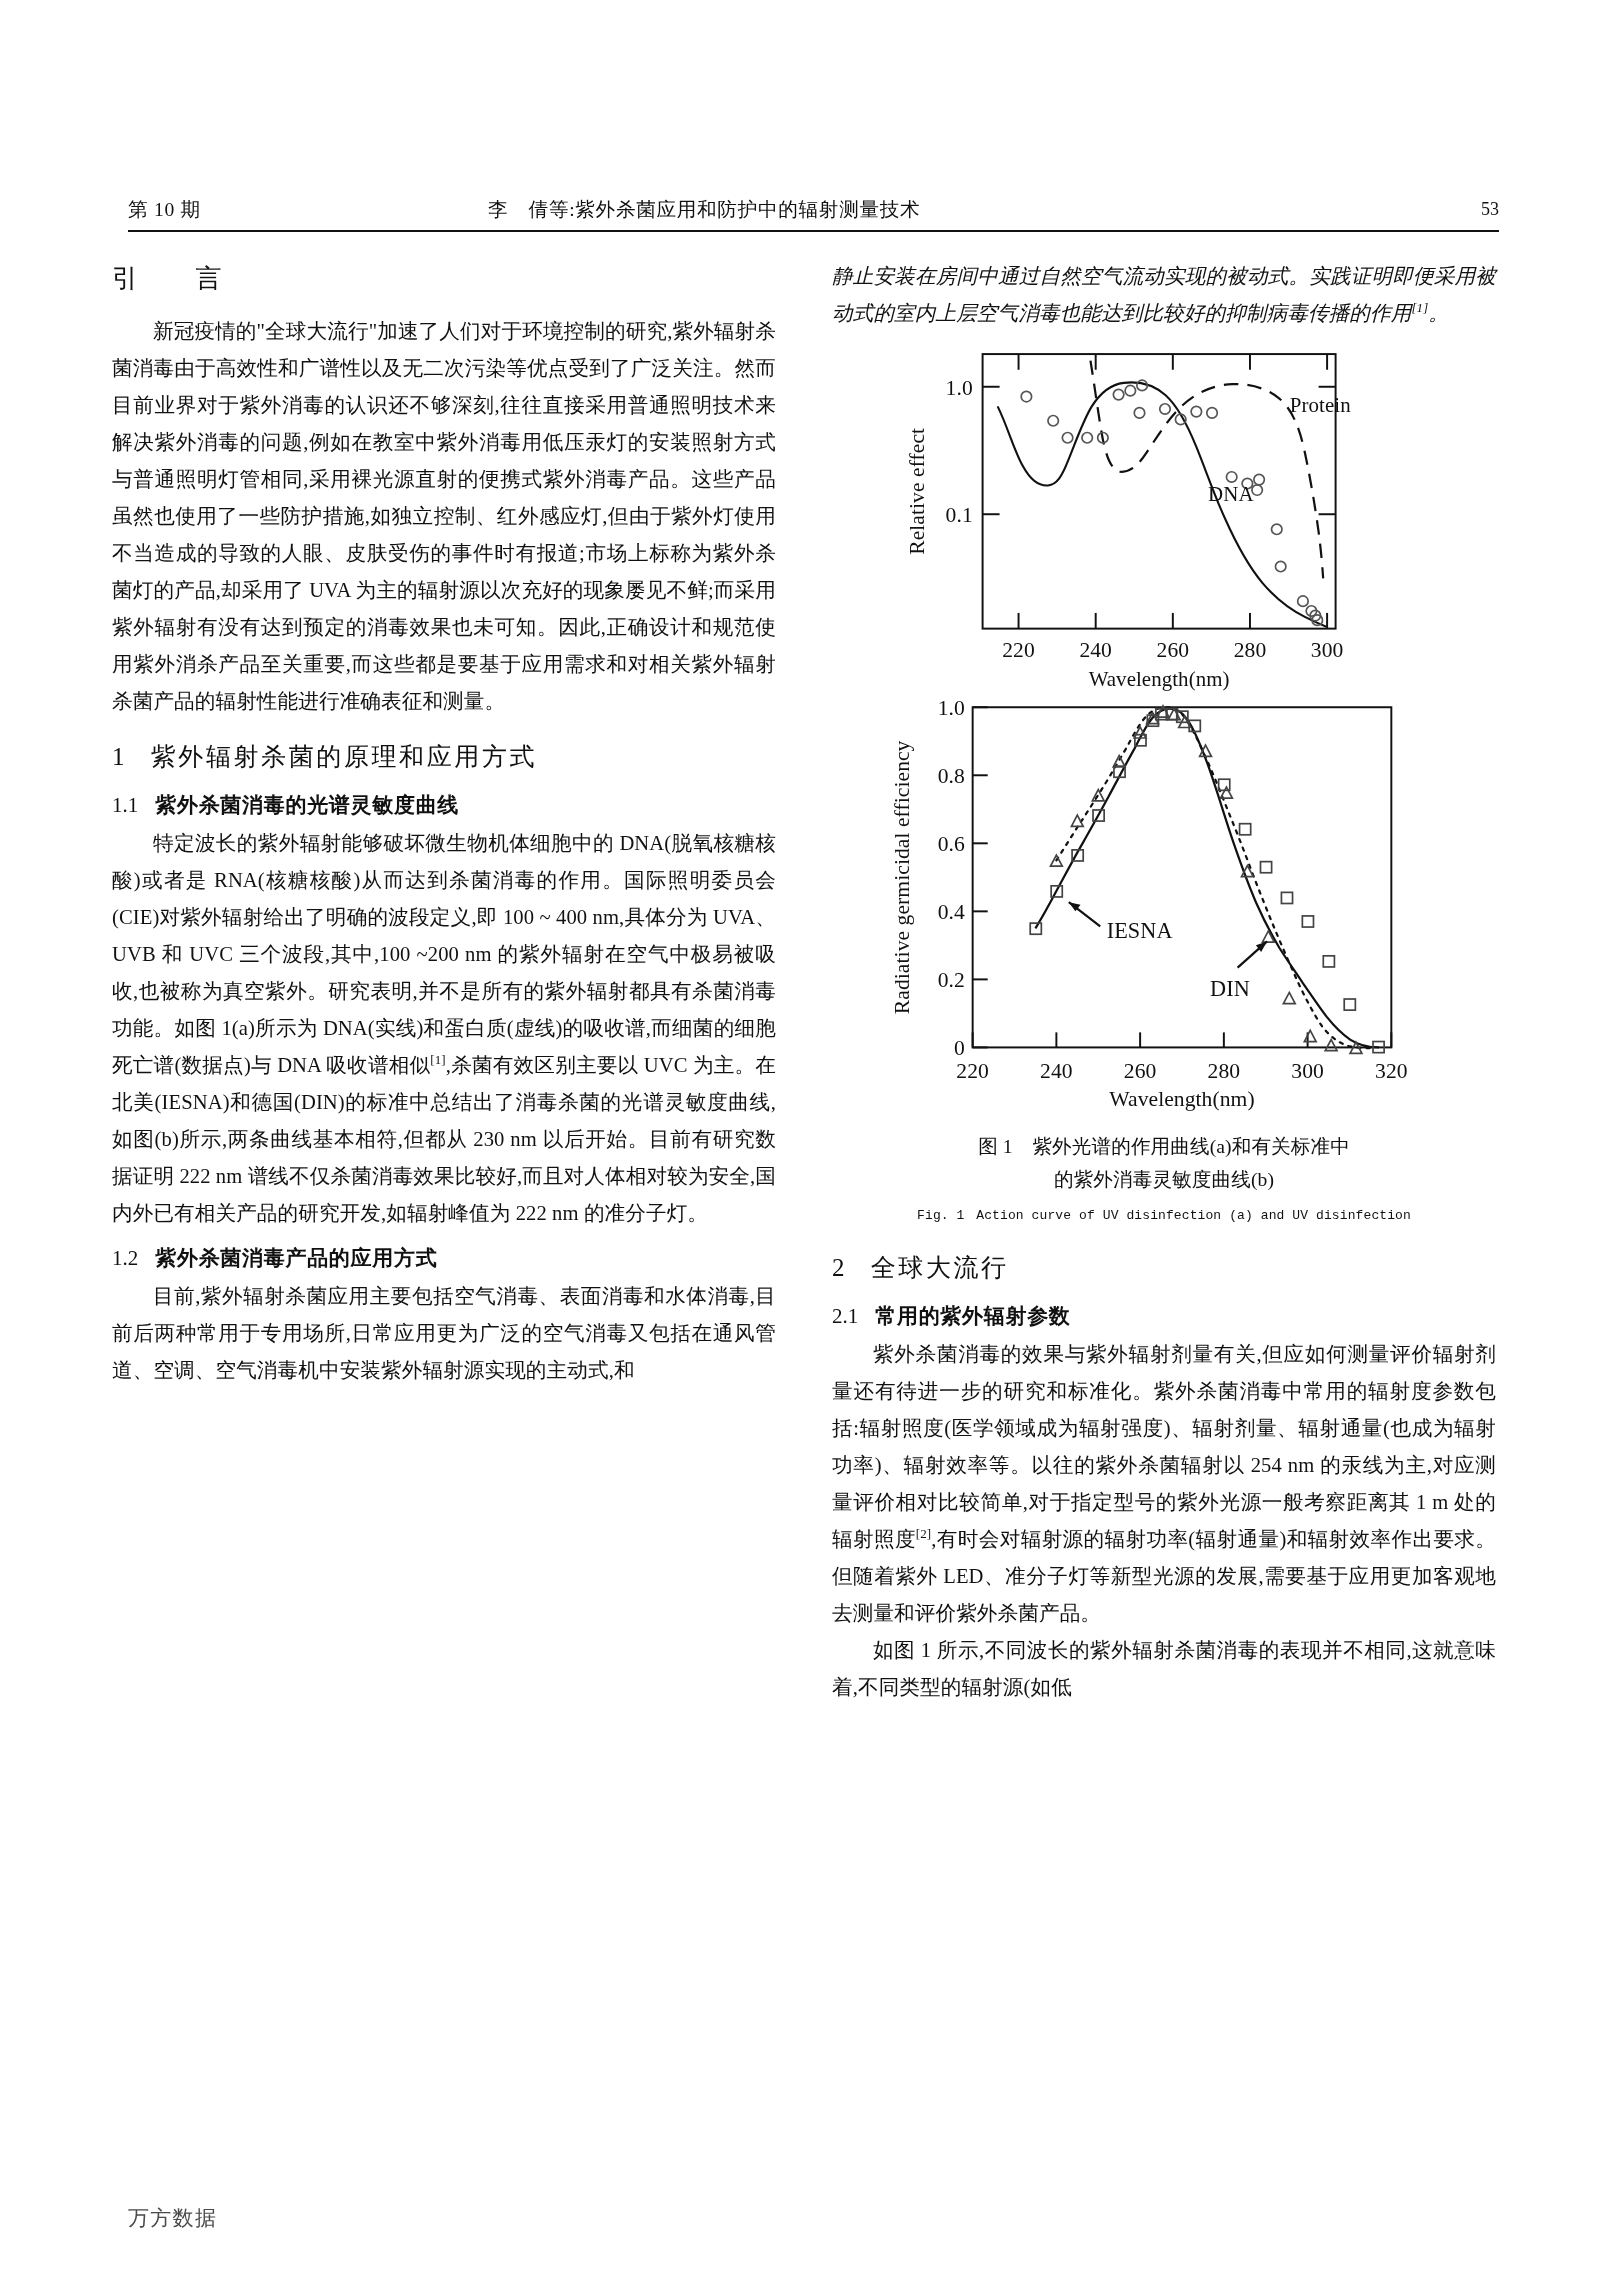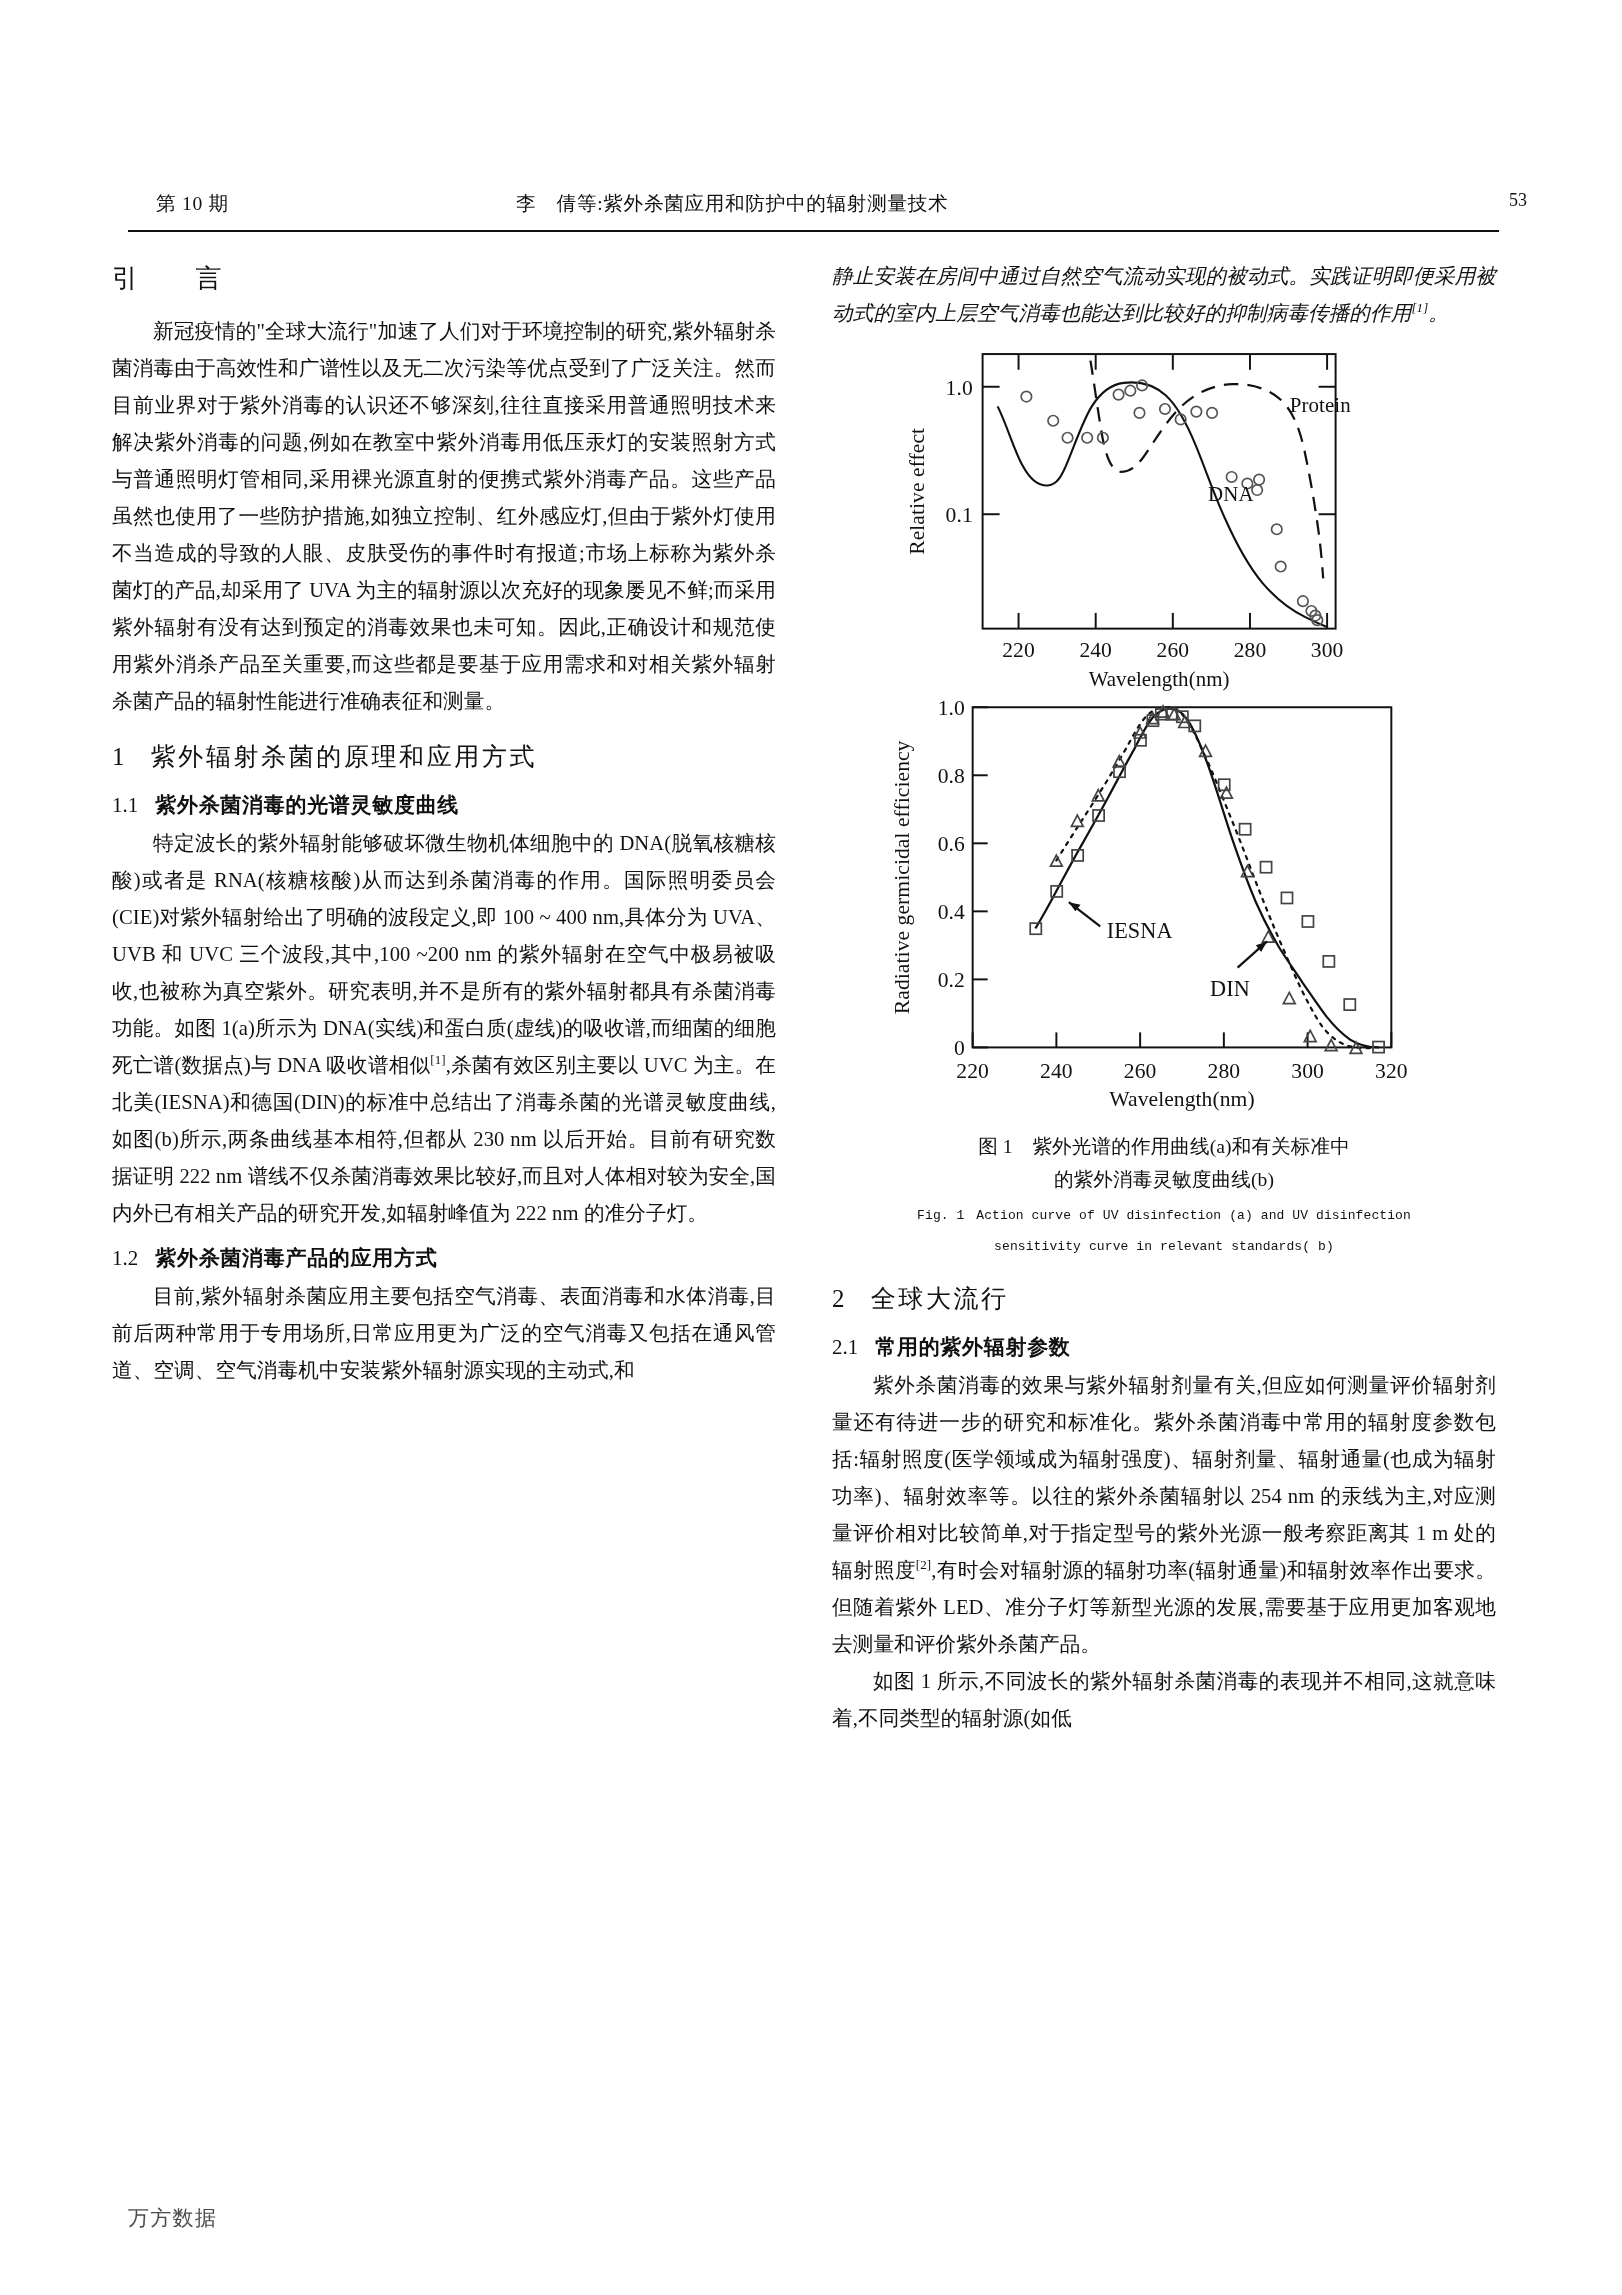--- a/index.html
+++ b/index.html
@@ -10,21 +10,21 @@
     position:relative;
     overflow:hidden;
   }
   .page { position:absolute; left:0; top:0; width:1623px; height:2295px; }
 
   
   .runhead {
     position:absolute; left:128px; top:190px; width:1371px;
     height:39px;
     font-size:19.6px;
-    display:flex; align-items:flex-start;margin-left:28px;
+    display:flex; align-items:center;
   }
   .runhead .issue { width:196px; letter-spacing:0.7px; }
   .runhead .title { flex:1; text-align:left; padding-left:164px; letter-spacing:0.7px;}
   .runhead .pageno { width:59px; text-align:right; font-size:18px;}
   .rule {
     position:absolute; left:128px; top:230px; width:1371px; height:2px;
     background:#111;
   }
 
   
@@ -309,21 +309,20 @@
           </g>
         </svg>
       </div>
 
       <div class="figcap">
         <div>图 1　紫外光谱的作用曲线(a)和有关标准中</div>
         <div>的紫外消毒灵敏度曲线(b)</div>
       </div>
       <div class="figcap-en">
         <div><span class="lbl">Fig. 1</span><span>Action curve of UV disinfection (a) and UV disinfection</span></div>
-        <div>sensitivity curve in relevant standards( b)</div>
       </div>
     </div>
 
     <h1 class="sec">
       <span class="num">2</span><span>全球大流行</span>
     </h1>
 
     <h2 class="subsec">
       <span class="num">2.1</span><span>常用的紫外辐射参数</span>
     </h2>

